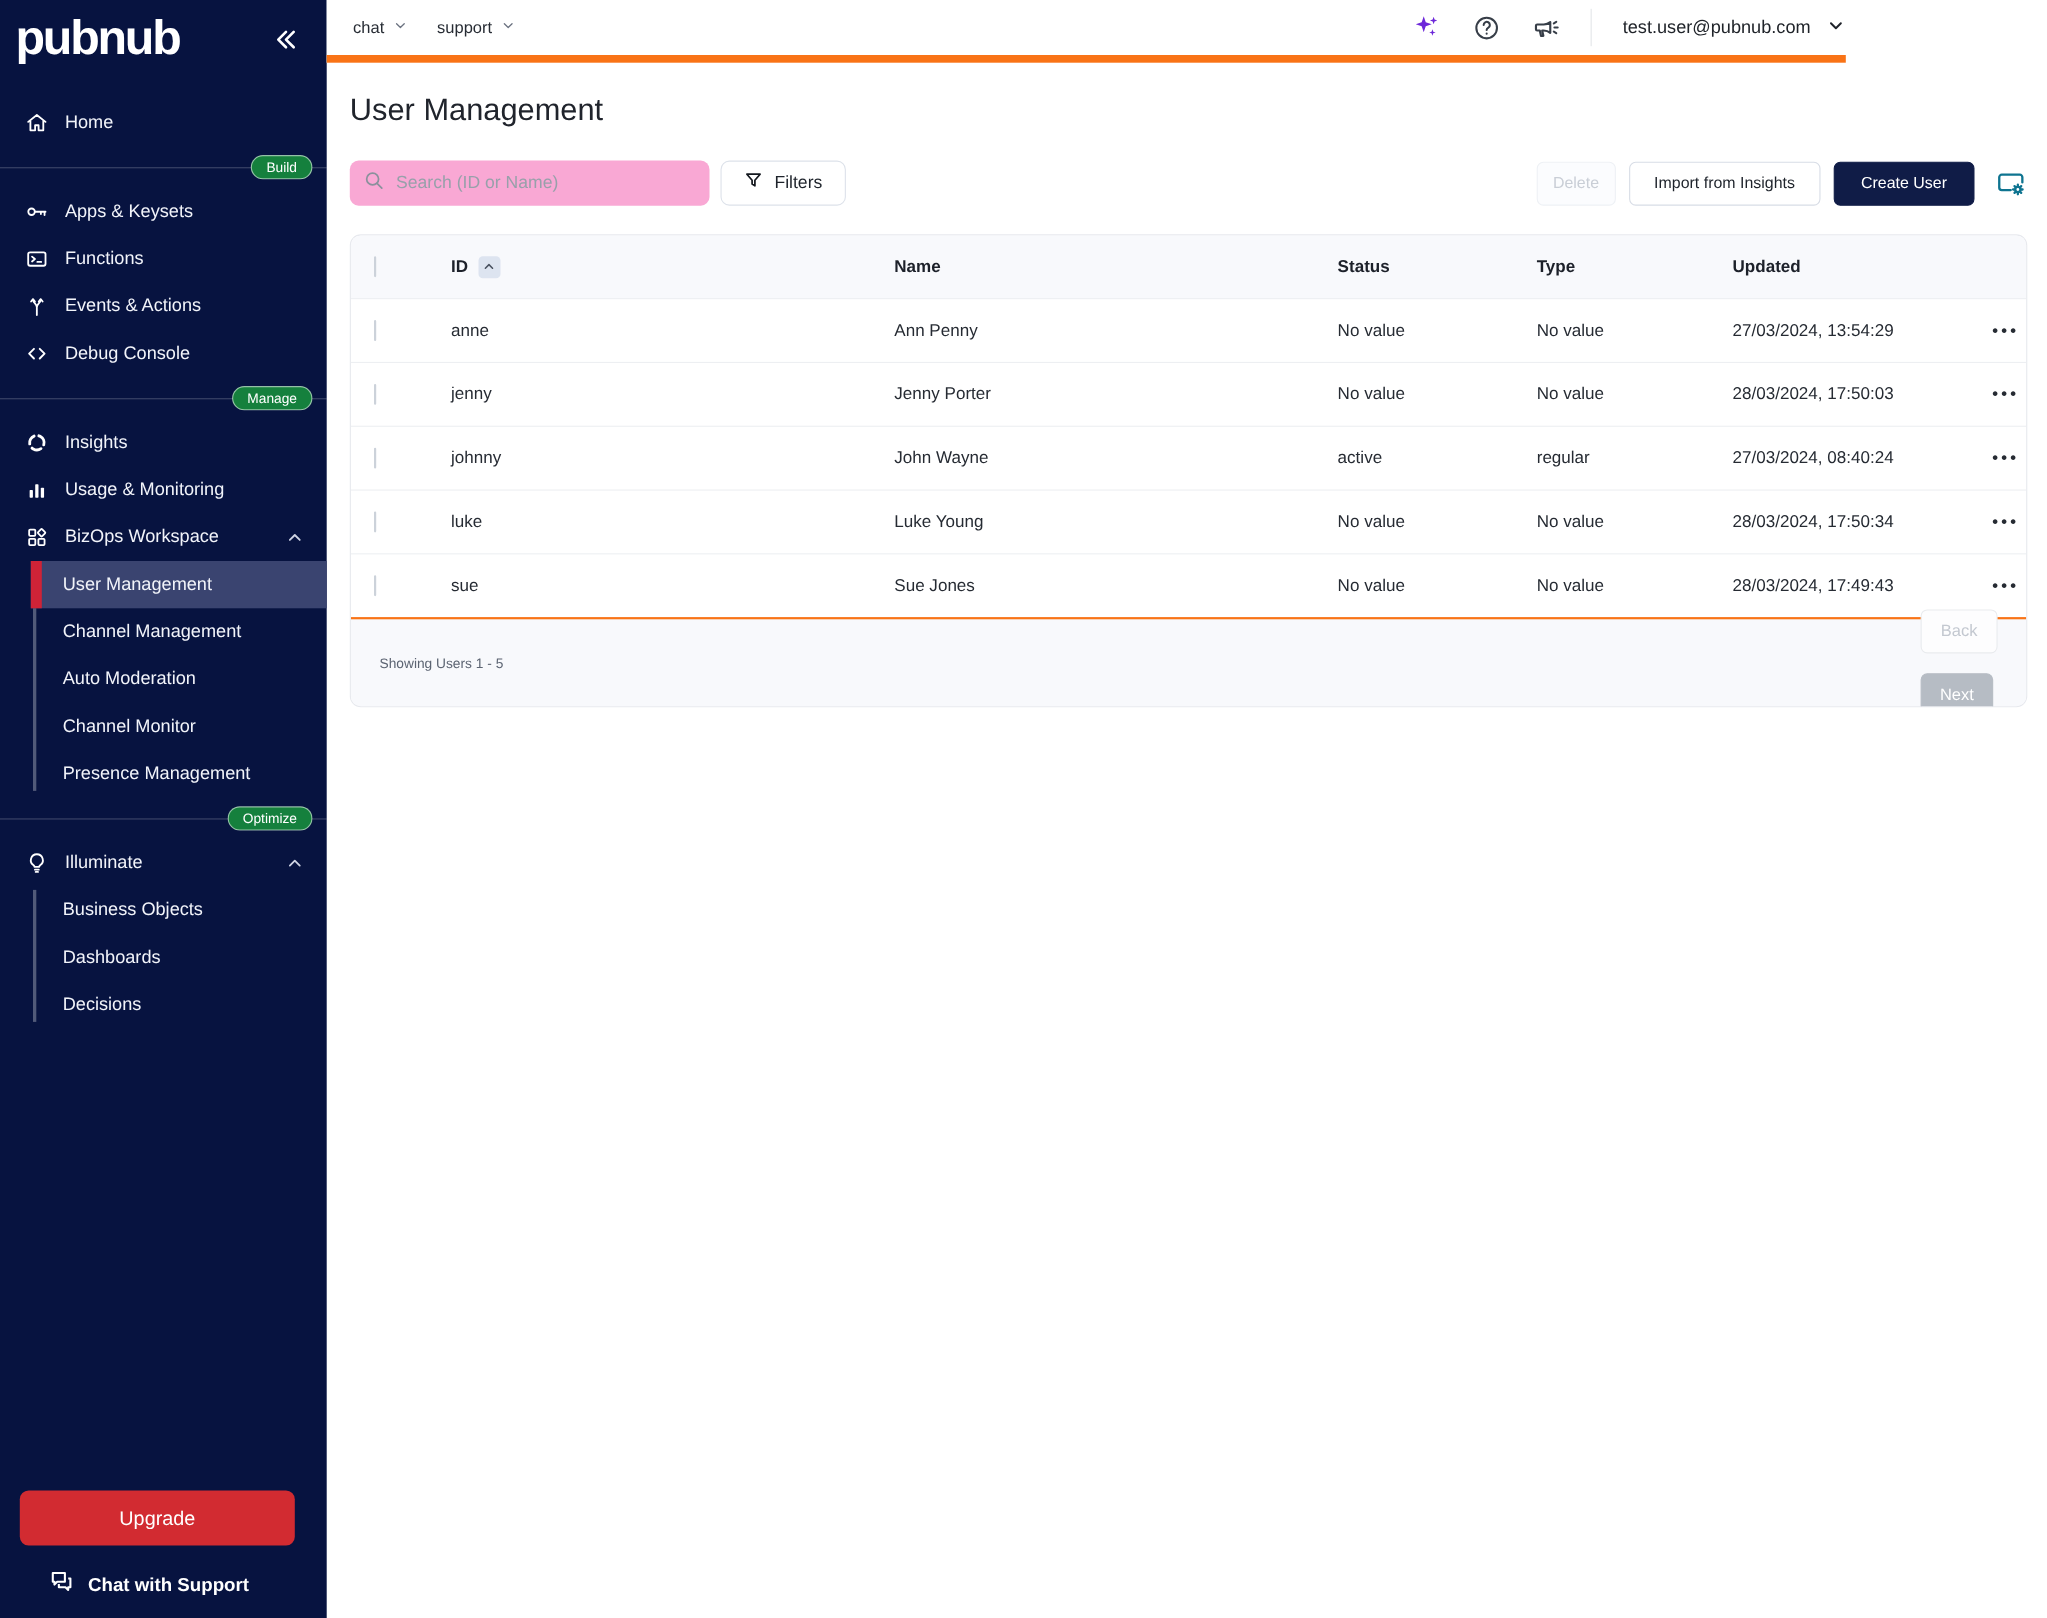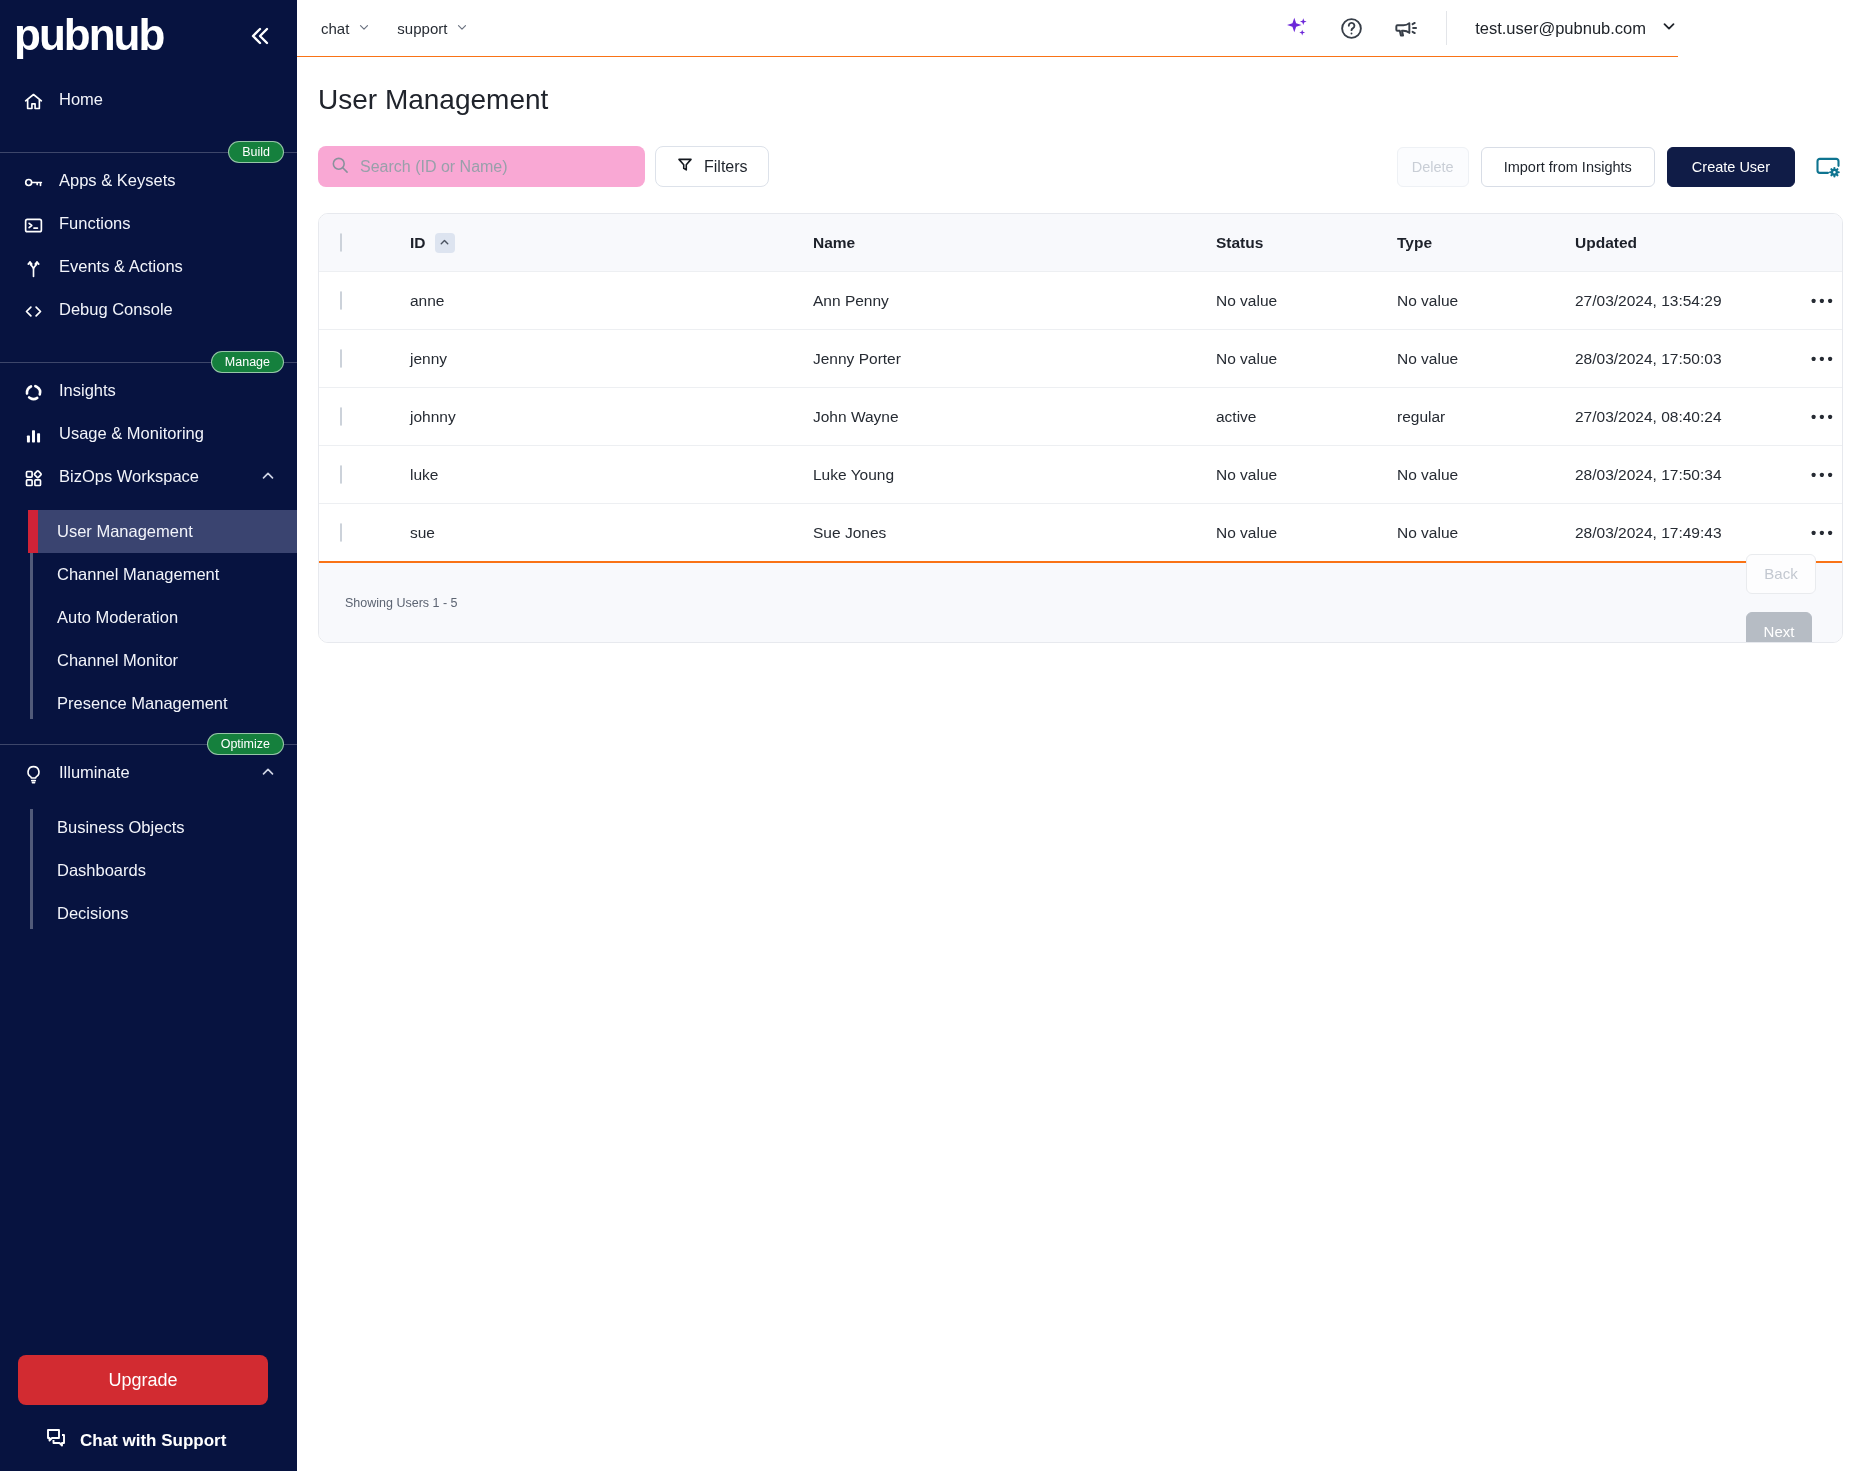--- a/index.html
+++ b/index.html
@@ -6,21 +6,21 @@
   html,body { width:1861px; height:1471px; overflow:hidden; background:#fff;
     font-family:"Liberation Sans","DejaVu Sans",sans-serif; }
 
   
   .sidebar { position:absolute; left:0; top:0; width:297px; height:1471px;
     background:#071340; color:#fff; }
   .logo { position:absolute; left:14px; top:10px; font-size:44px; font-weight:bold;
     letter-spacing:-2px; color:#fff; }
   .collapse { position:absolute; right:26px; top:24px; cursor:pointer; }
   .nav { position:absolute; top:90px; left:0; right:0; }
-  .s-item { height:43px; display:flex; padding-left:22px;
+  .s-item { height:43px; display:flex; align-items:center; padding-left:22px;
     gap:15px; font-size:16.5px; color:#f2f4fa; cursor:pointer; }
   .s-ico { width:22px; height:22px; display:flex; align-items:center; justify-content:center; flex:none; }
   .s-chev { margin-left:auto; padding-right:20px; display:flex; }
   .s-divider { position:relative; height:38px; }
   .s-divider::before { content:""; position:absolute; left:0; right:0; top:50%;
     height:1px; background:rgba(255,255,255,.22); }
   .s-pill { position:absolute; right:13px; top:50%; transform:translateY(-50%);
     background:#15803d; border:1px solid rgba(255,255,255,.55); border-radius:12px;
     padding:3px 13px; font-size:12.5px; color:#fff; z-index:2; }
   .s-children { position:relative; }
@@ -31,21 +31,21 @@
   .s-child.active { margin-left:28px; padding-left:19px; background:#3a4470;
     border-left:10px solid #cf2337; }
   .upgrade-btn { position:absolute; left:18px; bottom:66px; width:250px; height:50px;
     background:#d22b31; color:#fff; font-size:18px; border:none; border-radius:8px;
     display:flex; align-items:center; justify-content:center; cursor:pointer; }
   .chat-support { position:absolute; left:44px; bottom:16px; display:flex;
     align-items:center; gap:12px; font-size:17px; font-weight:bold; color:#fff; cursor:pointer; }
 
   
   .topbar { position:absolute; left:297px; top:0; width:1381px; height:57px;
-    background:#fff; border-bottom:1px solid #f97316; display:flex; align-items:center; }
+    background:#fff; border-bottom:7px solid #f97316; display:flex; align-items:center; }
   .tb-nav { display:flex; align-items:center; gap:8px; margin-left:24px;
     font-size:15px; color:#272c34; cursor:pointer; }
   .tb-nav + .tb-nav { margin-left:26px; }
   .tb-right { margin-left:auto; display:flex; align-items:center; gap:28px; padding-right:0; }
   .tb-ico { width:26px; height:26px; display:flex; align-items:center; justify-content:center; cursor:pointer; }
   .tb-sep { width:1px; height:34px; background:#e3e5e9; }
   .account { display:flex; align-items:center; gap:14px; font-size:16.5px;
     color:#20242a; cursor:pointer; }
 
   

